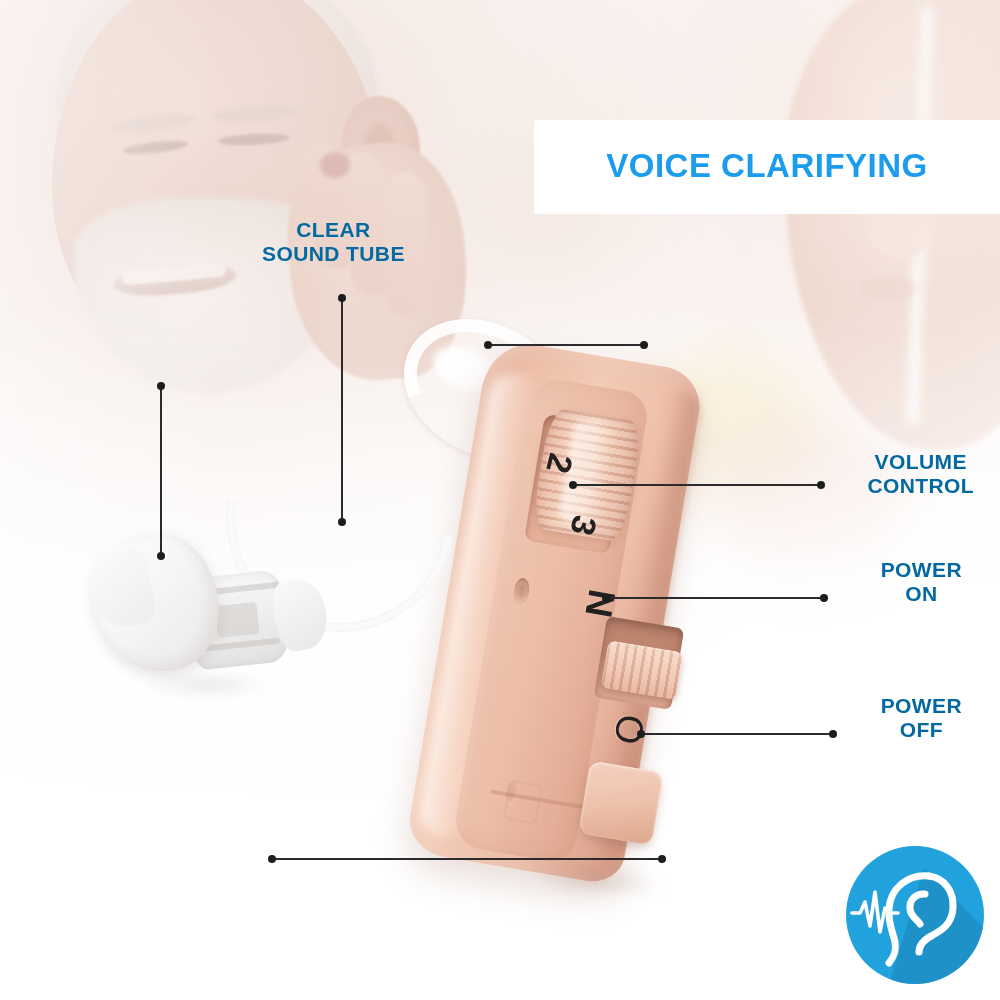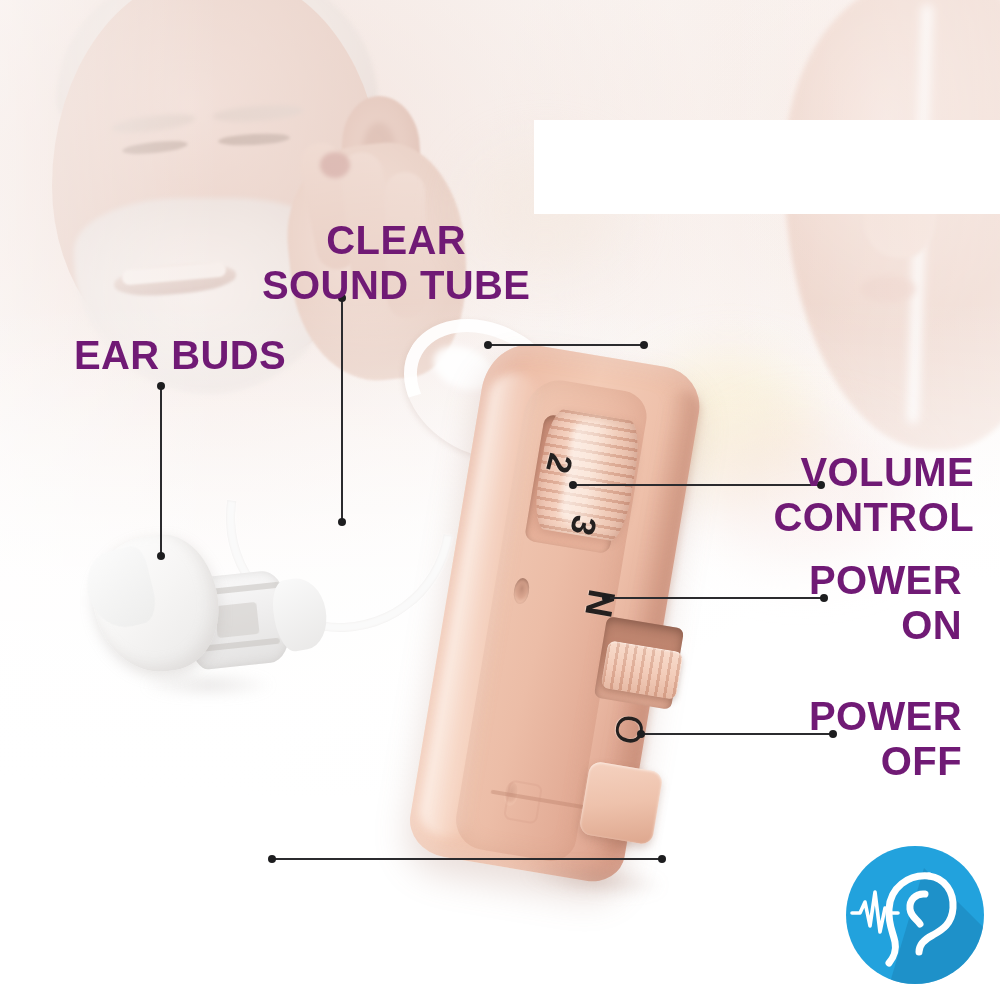--- a/index.html
+++ b/index.html
@@ -339,25 +339,25 @@
   }
   .bud-shadow {
     position:absolute; left:24px; top:138px; width:184px; height:34px;
     border-radius:50%;
     background:radial-gradient(50% 50% at 50% 50%, rgba(178,172,170,.30), rgba(255,255,255,0) 72%);
     filter:blur(6px);
   }
 
   
   .label {
-    position:absolute; color:#701a75;
-    font-size:40px; font-weight:700; letter-spacing:.4px; line-height:1.12;
+    position:absolute; color:#0369a1;
+    font-size:21px; font-weight:700; letter-spacing:.4px; line-height:1.12;
     white-space:pre-line;
   }
-  .label.r { text-align:right; }
+  .label.r { text-align:center; }
   .label.l { text-align:left; }
   .label.c { text-align:center; }
 
   .lbl-earbuds        { left:74px;  top:333px; }
   .lbl-soundtube      { left:262px; top:218px; text-align:center; }
   .lbl-earhook        { left:658px; top:327px; }
   .lbl-volume         { left:974px; top:450px; transform:translateX(-100%); text-align:right; }
   .lbl-poweron        { left:962px; top:558px; transform:translateX(-100%); text-align:right; }
   .lbl-poweroff       { left:962px; top:694px; transform:translateX(-100%); text-align:right; }
   .lbl-battery        { left:62px;  top:836px; text-align:center; }
@@ -492,31 +492,31 @@
   <div class="dot" style="left:820px; top:594px;"></div>
 
   <div class="leader h ld-poweroff"></div>
   <div class="dot" style="left:637px; top:730px;"></div>
   <div class="dot" style="left:829px; top:730px;"></div>
 
   <div class="leader h ld-battery"></div>
   <div class="dot" style="left:268px; top:855px;"></div>
   <div class="dot" style="left:658px; top:855px;"></div>
 
-  <div class="label l lbl-earbuds">EAR BUDS</div>
   <div class="label c lbl-soundtube">CLEAR
 SOUND TUBE</div>
   <div class="label r lbl-volume">VOLUME
 CONTROL</div>
   <div class="label r lbl-poweron">POWER
 ON</div>
   <div class="label r lbl-poweroff">POWER
 OFF</div>
 
   <div class="banner">
+    <div class="line1">VOICE CLARIFYING</div>
   </div>
 
   <div class="badge">
     <svg width="138" height="138" viewBox="0 0 138 138">
       <defs>
         <clipPath id="circClip">
             <circle cx="69" cy="69" r="69"></circle>
           </clipPath>
       </defs>
       <circle cx="69" cy="69" r="69" fill="#22a2dd"></circle>

